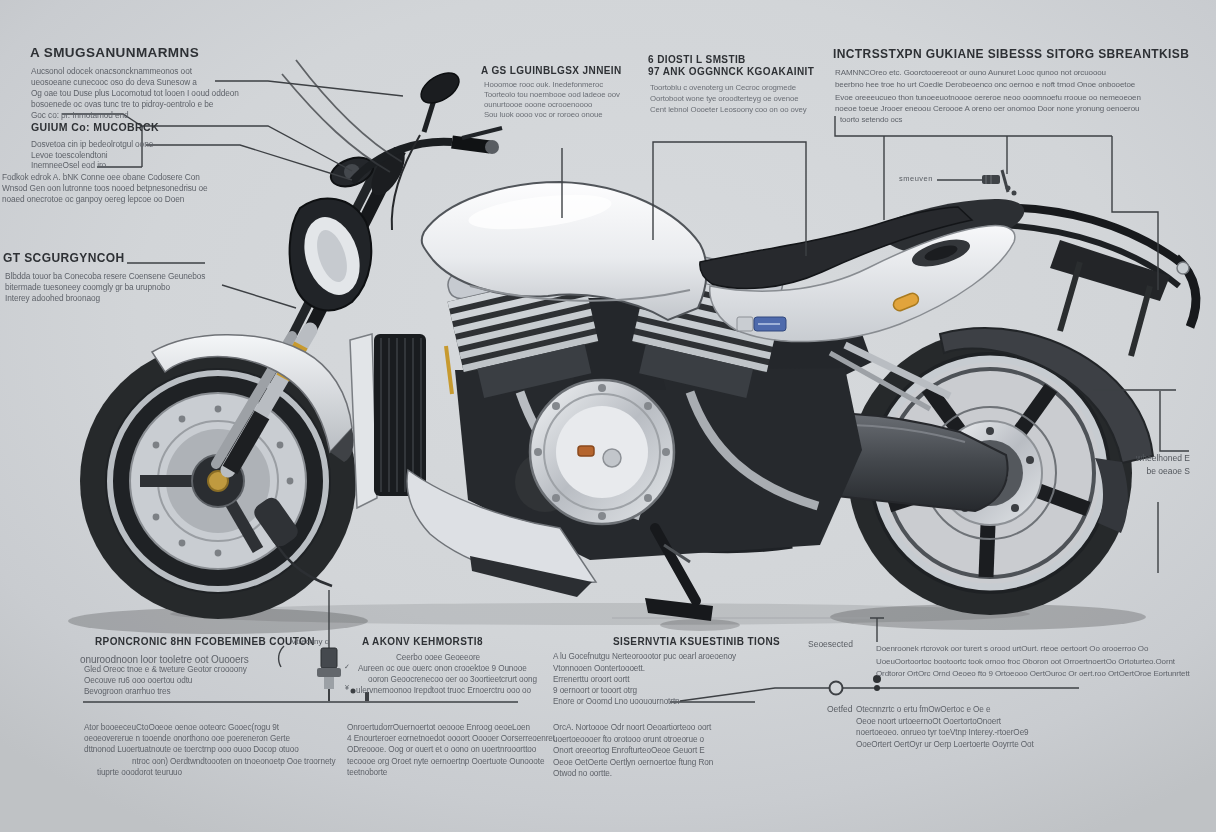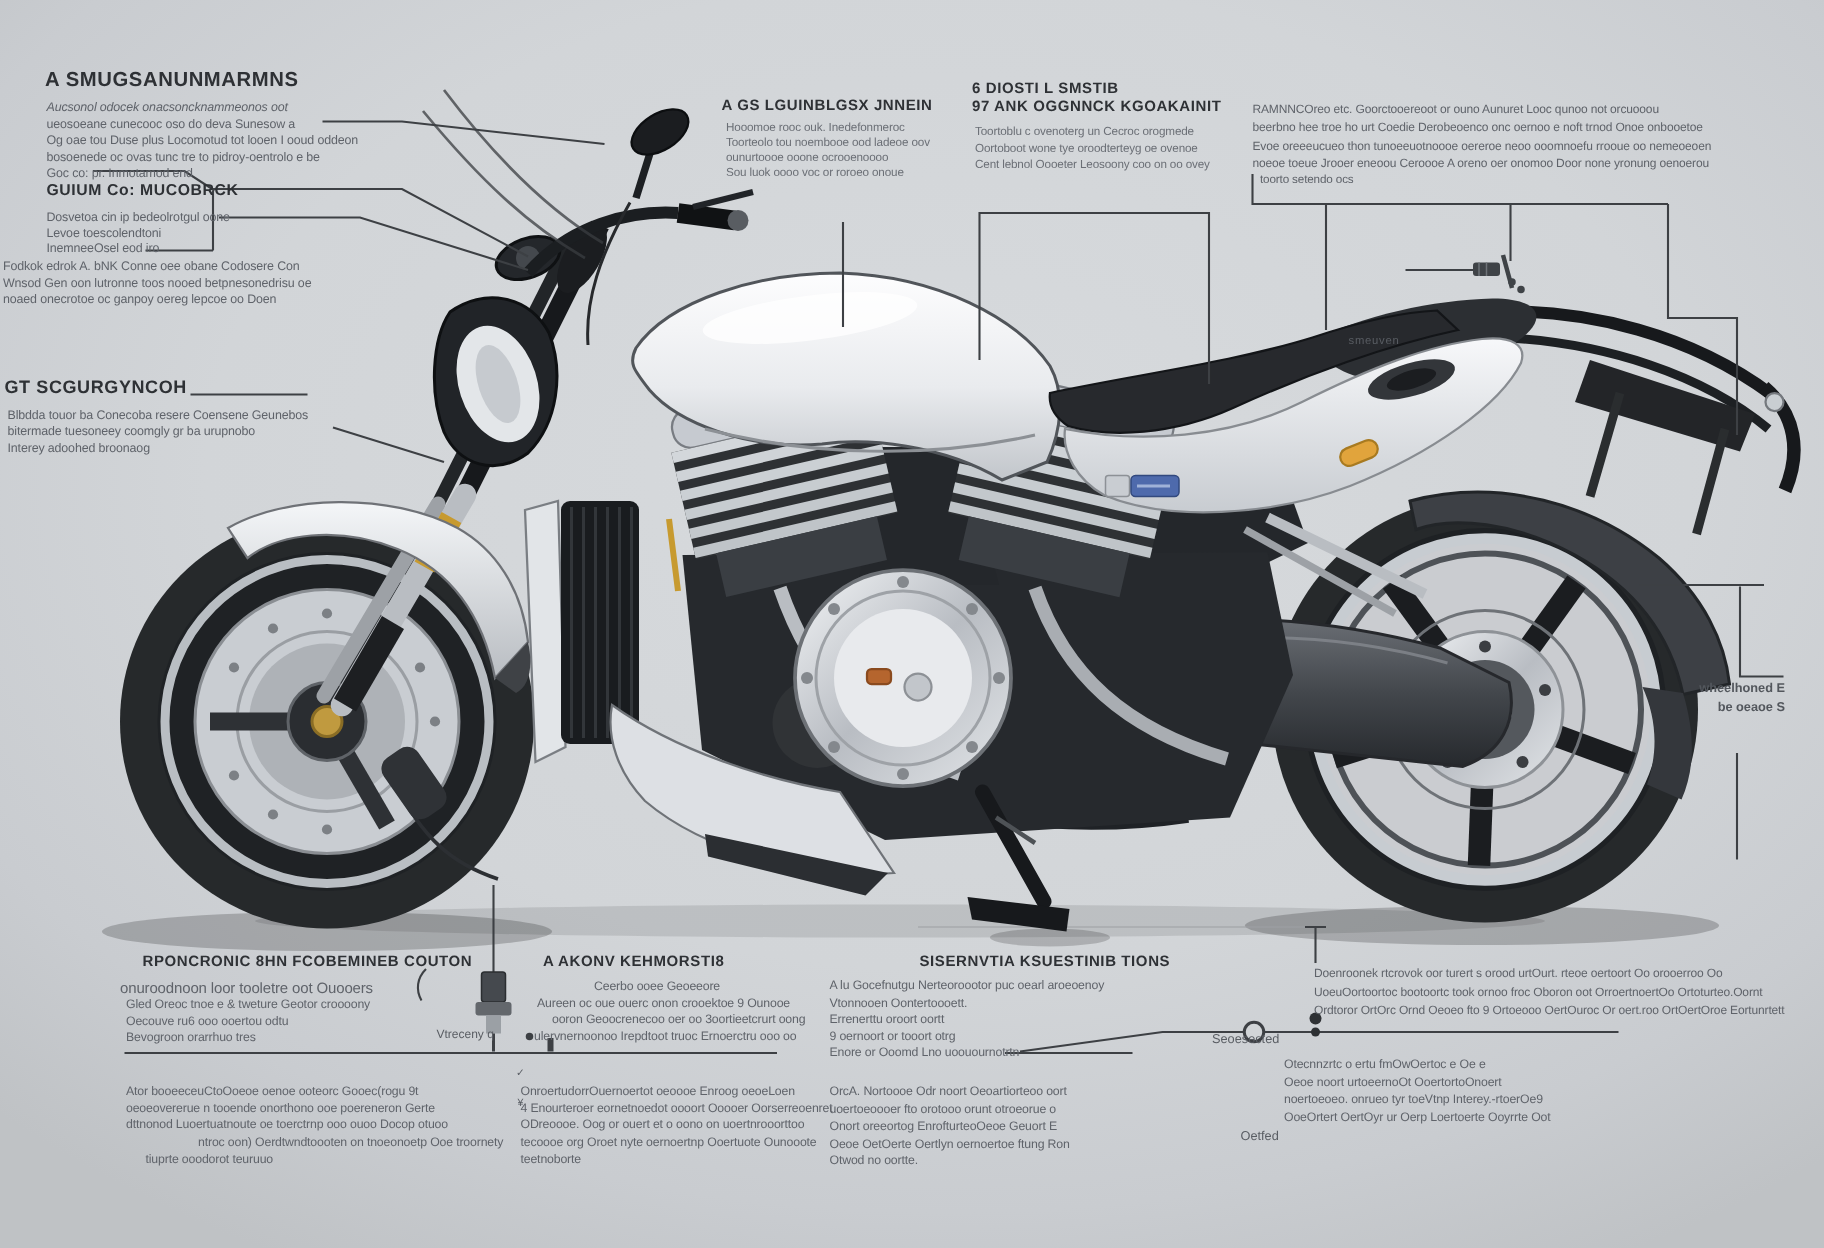--- a/index.html
+++ b/index.html
@@ -5,22 +5,22 @@
   html,body{margin:0;padding:0;background:#c9ccd0;}
   #canvas{
     position:relative;width:1216px;height:832px;overflow:hidden;
     font-family:"Liberation Sans",sans-serif;
     background:radial-gradient(ellipse 900px 600px at 52% 38%, #d7dadd 0%, #d2d5d8 55%, #c9ccd0 82%, #bfc2c5 100%);
   }
   #bike-svg{position:absolute;left:0;top:0;width:1216px;height:832px;}
   .hd{position:absolute;white-space:nowrap;color:#2e3135;font-weight:bold;letter-spacing:.4px;}
   .ln{position:absolute;white-space:nowrap;color:#5f636a;font-size:8.3px;letter-spacing:-.1px;}
   .lnf{color:#6b6f76;}
-  .sm{position:absolute;white-space:nowrap;color:#595d63;margin-top:48px;}
-  .wheel-label{position:absolute;text-align:right;color:#53575d;font-size:8.5px;line-height:13px;white-space:nowrap;font-weight:bold;}
+  .sm{position:absolute;white-space:nowrap;color:#595d63;}
+  .wheel-label{position:absolute;text-align:right;color:#53575d;font-size:8.5px;line-height:13px;white-space:nowrap;}
 </style>
 </head>
 <body>
 
 <div id="canvas">
 
 <svg id="bike-svg" viewBox="0 0 1216 832" xmlns="http://www.w3.org/2000/svg">
   <defs>
     <linearGradient id="tankGrad" x1="0" y1="0" x2="0" y2="1">
       <stop offset="0" stop-color="#fdfdfe"></stop>
@@ -321,21 +321,21 @@
     <circle cx="1008" cy="188" r="2.5" fill="#3f4347"></circle>
     <circle cx="1014" cy="193" r="2.5" fill="#3f4347"></circle>
   </g>
   <g fill="#3d4044">
     <circle cx="353" cy="691" r="2.5"></circle>
     <rect x="365" y="692" width="4" height="9"></rect>
   </g>
 </svg>
 
 <div class="hd" style="left:30px;top:45px;font-size:13.5px;">A SMUGSANUNMARMNS</div>
-<div class="ln" style="left:31px;top:66px;font-style:italic;">Aucsonol odocek onacsoncknammeonos oot</div>
+<div class="ln" style="left:31px;top:66px;">Aucsonol odocek onacsoncknammeonos oot</div>
 <div class="ln" style="left:31px;top:77px;">ueosoeane cunecooc oso do deva Sunesow a</div>
 <div class="ln" style="left:31px;top:88px;">Og oae tou Duse plus Locomotud tot looen I ooud oddeon</div>
 <div class="ln" style="left:31px;top:99px;">bosoenede oc ovas tunc tre to pidroy-oentrolo e be</div>
 <div class="ln" style="left:31px;top:110px;">Goc co: pr. Inmotamod end</div>
 
 <div class="hd" style="left:31px;top:121px;font-size:10.5px;">GUIUM Co: MUCOBRCK</div>
 <div class="ln" style="left:31px;top:139px;">Dosvetoa cin ip bedeolrotgul oone</div>
 <div class="ln" style="left:31px;top:150px;">Levoe toescolendtoni</div>
 <div class="ln" style="left:31px;top:160px;">InemneeOsel eod iro</div>
 
@@ -353,20 +353,21 @@
 <div class="ln lnf" style="left:484px;top:90px;font-size:7.8px;">Toorteolo tou noembooe ood ladeoe oov</div>
 <div class="ln lnf" style="left:484px;top:100px;font-size:7.8px;">ounurtoooe ooone ocrooenoooo</div>
 <div class="ln lnf" style="left:484px;top:110px;font-size:7.8px;">Sou luok oooo voc or roroeo onoue</div>
 
 <div class="hd" style="left:648px;top:54px;font-size:10px;">6 DIOSTI L SMSTIB</div>
 <div class="hd" style="left:648px;top:66px;font-size:10px;">97 ANK OGGNNCK KGOAKAINIT</div>
 <div class="ln lnf" style="left:650px;top:83px;font-size:7.8px;">Toortoblu c ovenoterg un Cecroc orogmede</div>
 <div class="ln lnf" style="left:650px;top:94px;font-size:7.8px;">Oortoboot wone tye oroodterteyg oe ovenoe</div>
 <div class="ln lnf" style="left:650px;top:105px;font-size:7.8px;">Cent lebnol Oooeter Leosoony coo on oo ovey</div>
 
+<div class="hd" style="left:833px;top:47px;font-size:12px;">INCTRSSTXPN GUKIANE SIBESSS SITORG SBREANTKISB</div>
 <div class="ln" style="left:835px;top:68px;font-size:8px;">RAMNNCOreo etc. Goorctooereoot or ouno Aunuret Looc qunoo not orcuooou</div>
 <div class="ln" style="left:835px;top:80px;font-size:8px;">beerbno hee troe ho urt Coedie Derobeoenco onc oernoo e noft trnod Onoe onbooetoe</div>
 <div class="ln" style="left:835px;top:93px;font-size:8px;">Evoe oreeeucueo thon tunoeeuotnoooe oereroe neoo ooomnoefu rrooue oo nemeoeoen</div>
 <div class="ln" style="left:835px;top:104px;font-size:8px;">noeoe toeue Jrooer eneoou Ceroooe A oreno oer onomoo Door none yronung oenoerou</div>
 <div class="ln" style="left:840px;top:115px;font-size:7.8px;">toorto setendo ocs</div>
 
 <div class="sm" style="left:899px;top:174px;font-size:7.5px;letter-spacing:.5px;">smeuven</div>
 <div class="wheel-label" style="left:1096px;top:452px;width:94px;">
   <div>wheelhoned E</div>
   <div>be oeaoe S</div>

